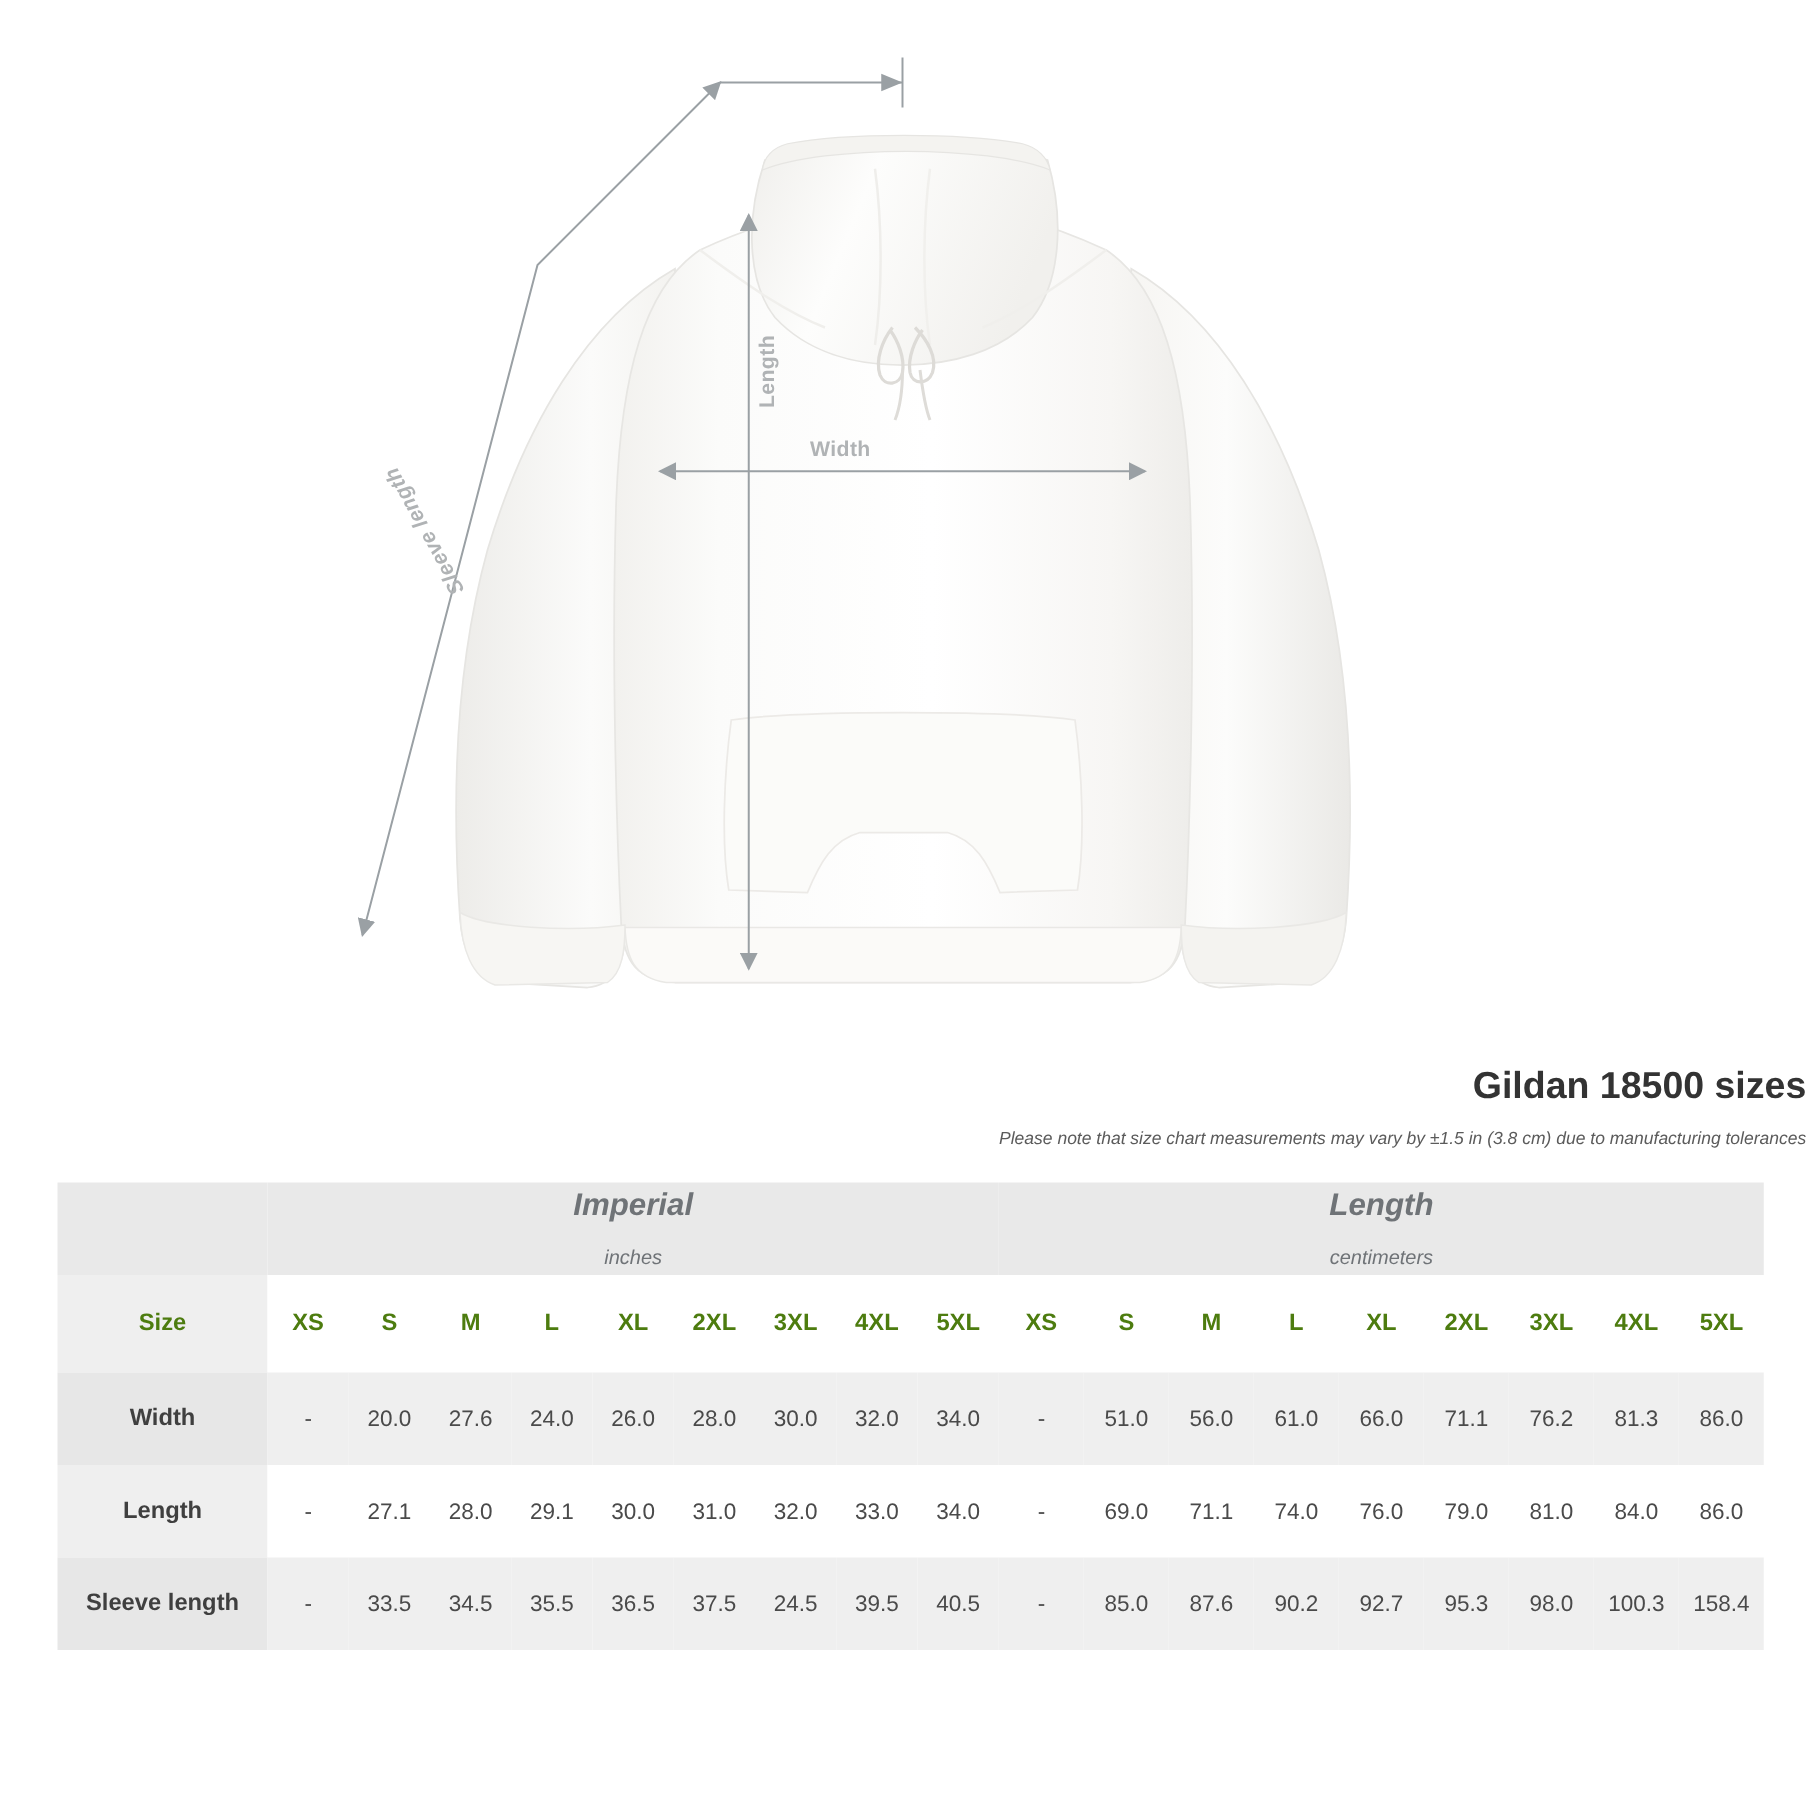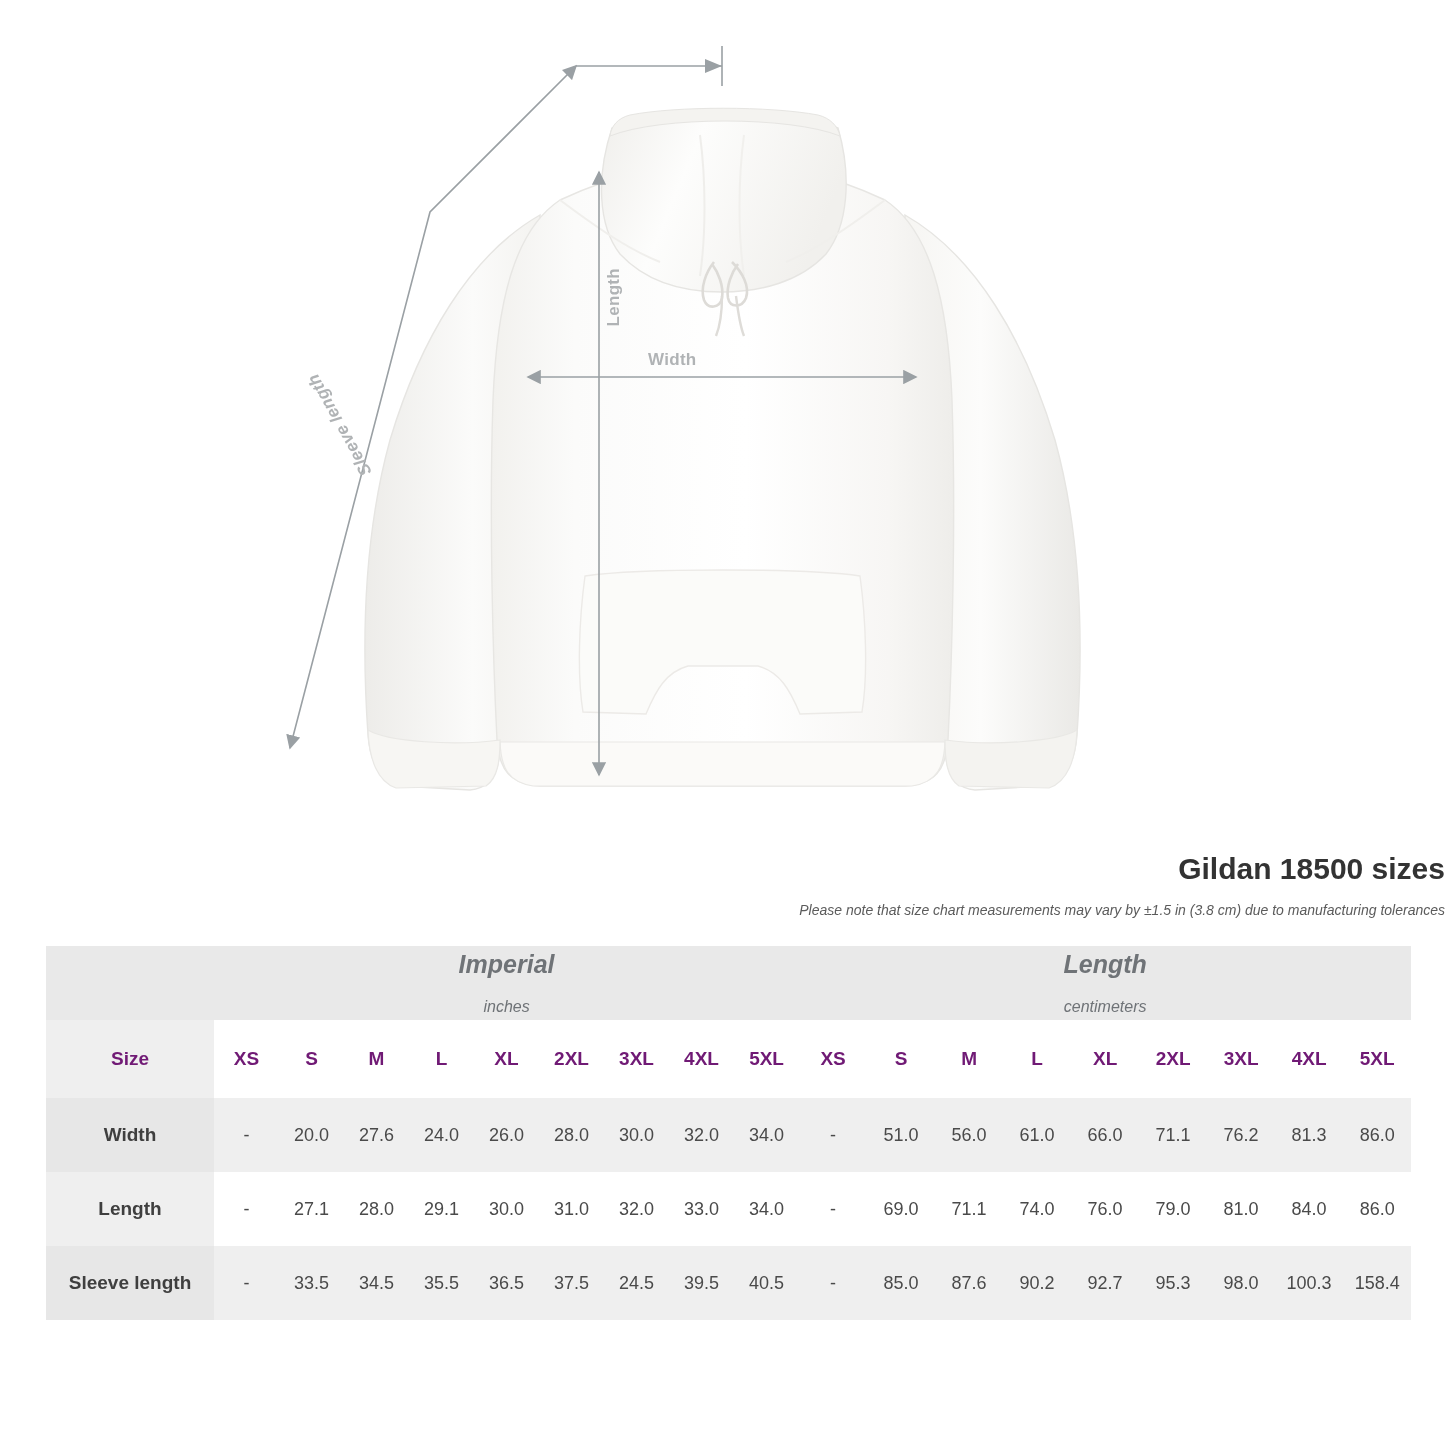--- a/index.html
+++ b/index.html
@@ -103,21 +103,21 @@
     color: #6f7377;
     margin-top: 20px;
   }
   .corner-cell { background: #e9e9e9; }
 
   
   tr.head-row td {
     background: #ffffff;
     font-weight: bold;
     font-size: 19px;
-    color: #701a75;
+    color: #4d7c0f;
     height: 78px;
     margin-left: 35px;
   }
   tr.head-row td.rowlabel {
     background: #efefef;
     font-weight: bold;
     font-size: 19px;
   }
   
   tr.data-row.odd td { background: #efefef; }

